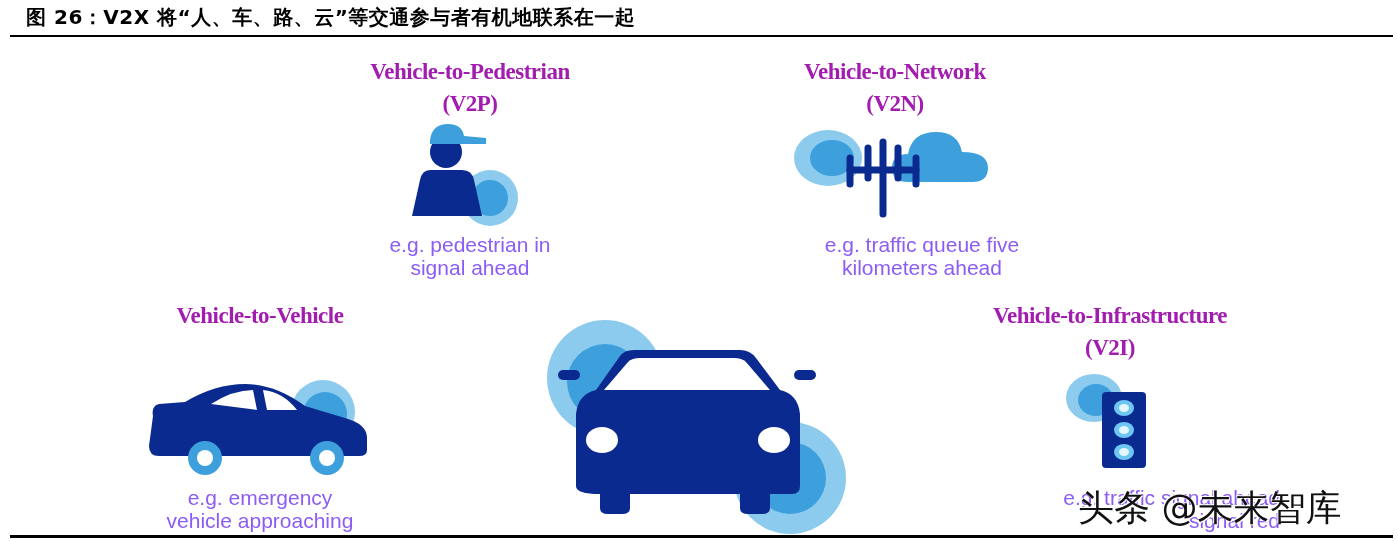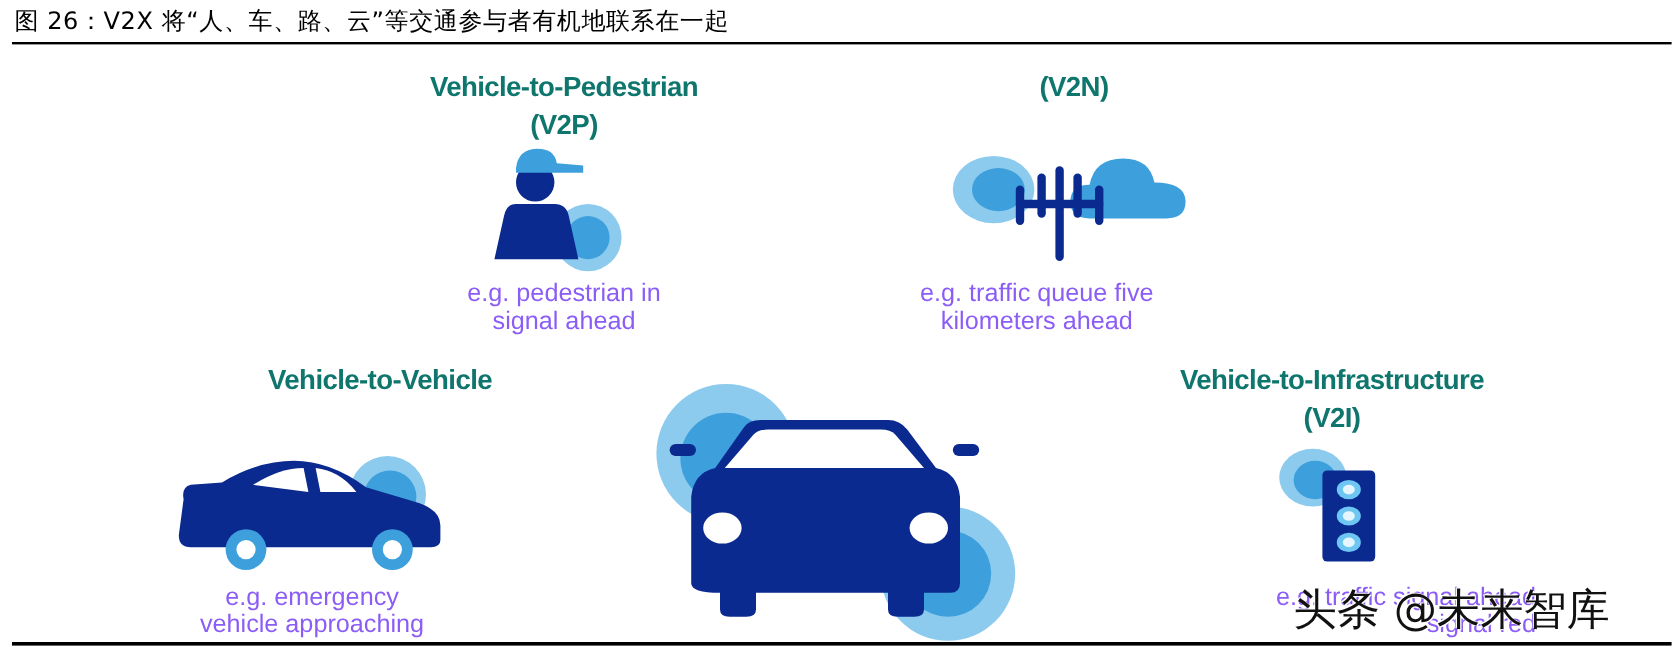--- a/index.html
+++ b/index.html
@@ -1,21 +1,21 @@
 <!DOCTYPE html>
 <html><head>
 <meta charset="utf-8">
 <style>
   html, body { margin: 0; padding: 0; background: #ffffff; }
   body { width: 1398px; height: 541px; position: relative; overflow: hidden; font-family: "Liberation Sans", sans-serif; }
-  .fig-title { position: absolute; left: 12px; top: 4px; font-size: 20px; font-weight: normal; color: #000; letter-spacing: 0.5px; font-family: "DejaVu Sans", sans-serif; white-space: nowrap; }
+  .fig-title { position: absolute; left: 26px; top: 4px; font-size: 20px; font-weight: bold; color: #000; letter-spacing: 0.5px; font-family: "DejaVu Sans", sans-serif; white-space: nowrap; }
   .rule-top { position: absolute; left: 10px; top: 35px; width: 1383px; height: 2px; background: #000; }
   .rule-bottom { position: absolute; left: 10px; top: 535px; width: 1383px; height: 3px; background: #000; }
   .block { position: absolute; text-align: center; }
-  .heading { font-size: 23px; font-weight: bold; color: #0f766e; line-height: 32px; letter-spacing: -0.5px; white-space: nowrap; }
+  .heading { font-size: 23px; font-weight: bold; color: #a21caf; line-height: 32px; letter-spacing: -0.5px; white-space: nowrap; font-family: Liberation Serif, serif; }
   .caption { font-size: 21px; color: #8b5cf6; line-height: 23px; white-space: nowrap; }
   .icon { position: absolute; }
   .watermark { position: absolute; left: 1078px; top: 484px; font-size: 36px; color: #111; font-family: "DejaVu Sans", sans-serif; white-space: nowrap; text-shadow: 1px 1px 0 #fff, -1px -1px 0 #fff; }
 </style>
 </head>
 <body>
 
 <div class="fig-title">图 26：V2X 将“人、车、路、云”等交通参与者有机地联系在一起</div>
 <div class="rule-top"></div>
 
@@ -29,41 +29,42 @@
   <circle cx="46" cy="34" r="16" fill="#0b2a8f"></circle>
   <path d="M30 22 Q32 6 48 6 Q62 6 64 18 L86 20 L86 26 L30 26 Z" fill="#3da0dc"></path>
   <path d="M30 52 L62 52 Q72 52 74 62 L82 98 L12 98 L20 62 Q22 52 30 52 Z" fill="#0b2a8f"></path>
 </svg>
 <div class="block" style="left:300px; top:233px; width:340px;">
   <div class="caption">e.g. pedestrian in</div>
   <div class="caption">signal ahead</div>
 </div>
 
 <div class="block" style="left:735px; top:56px; width:320px;">
+  <div class="heading">Vehicle-to-Network</div>
   <div class="heading">(V2N)</div>
 </div>
 <svg class="icon" style="left:788px; top:122px;" width="210" height="105" viewBox="0 0 210 105">
   <ellipse cx="40" cy="36" rx="34" ry="28" fill="#8ccbee"></ellipse>
   <ellipse cx="44" cy="36" rx="22" ry="18" fill="#3da0dc"></ellipse>
   <path d="M120 60 Q104 60 104 46 Q104 32 120 32 Q124 10 148 10 Q170 10 174 30 Q200 30 200 46 Q200 60 184 60 Z" fill="#3da0dc"></path>
   <g stroke="#0b2a8f" stroke-width="7" stroke-linecap="round" fill="none">
     <line x1="95" y1="20" x2="95" y2="92"></line>
     <line x1="80" y1="26" x2="80" y2="56"></line>
     <line x1="110" y1="26" x2="110" y2="56"></line>
     <line x1="62" y1="36" x2="62" y2="62"></line>
     <line x1="128" y1="36" x2="128" y2="62"></line>
     <line x1="62" y1="48" x2="128" y2="48"></line>
   </g>
 </svg>
-<div class="block" style="left:704px; top:233px; width:320px;">
+<div class="block" style="left:762px; top:233px; width:320px;">
   <div class="caption">e.g. traffic queue five</div>
   <div class="caption">kilometers ahead</div>
 </div>
 
-<div class="block" style="left:110px; top:300px; width:300px;text-align:right;">
+<div class="block" style="left:110px; top:300px; width:300px;">
   <div class="heading">Vehicle-to-Vehicle</div>
 </div>
 <svg class="icon" style="left:145px; top:372px;" width="230" height="110" viewBox="0 0 230 110">
   <circle cx="178" cy="40" r="32" fill="#8ccbee"></circle>
   <circle cx="180" cy="42" r="22" fill="#3da0dc"></circle>
   <path d="M8 44 Q6 34 14 32 L40 30 Q70 12 100 12 Q130 12 160 34 L200 46 Q222 52 222 66 L222 78 Q222 84 214 84 L14 84 Q4 84 4 74 Z" fill="#0b2a8f"></path>
   <path d="M66 32 Q88 18 108 18 L112 38 Z" fill="#ffffff"></path>
   <path d="M118 18 Q138 20 152 38 L122 38 Z" fill="#ffffff"></path>
   <circle cx="60" cy="86" r="17" fill="#3da0dc"></circle>
   <circle cx="60" cy="86" r="8" fill="#ffffff"></circle>

